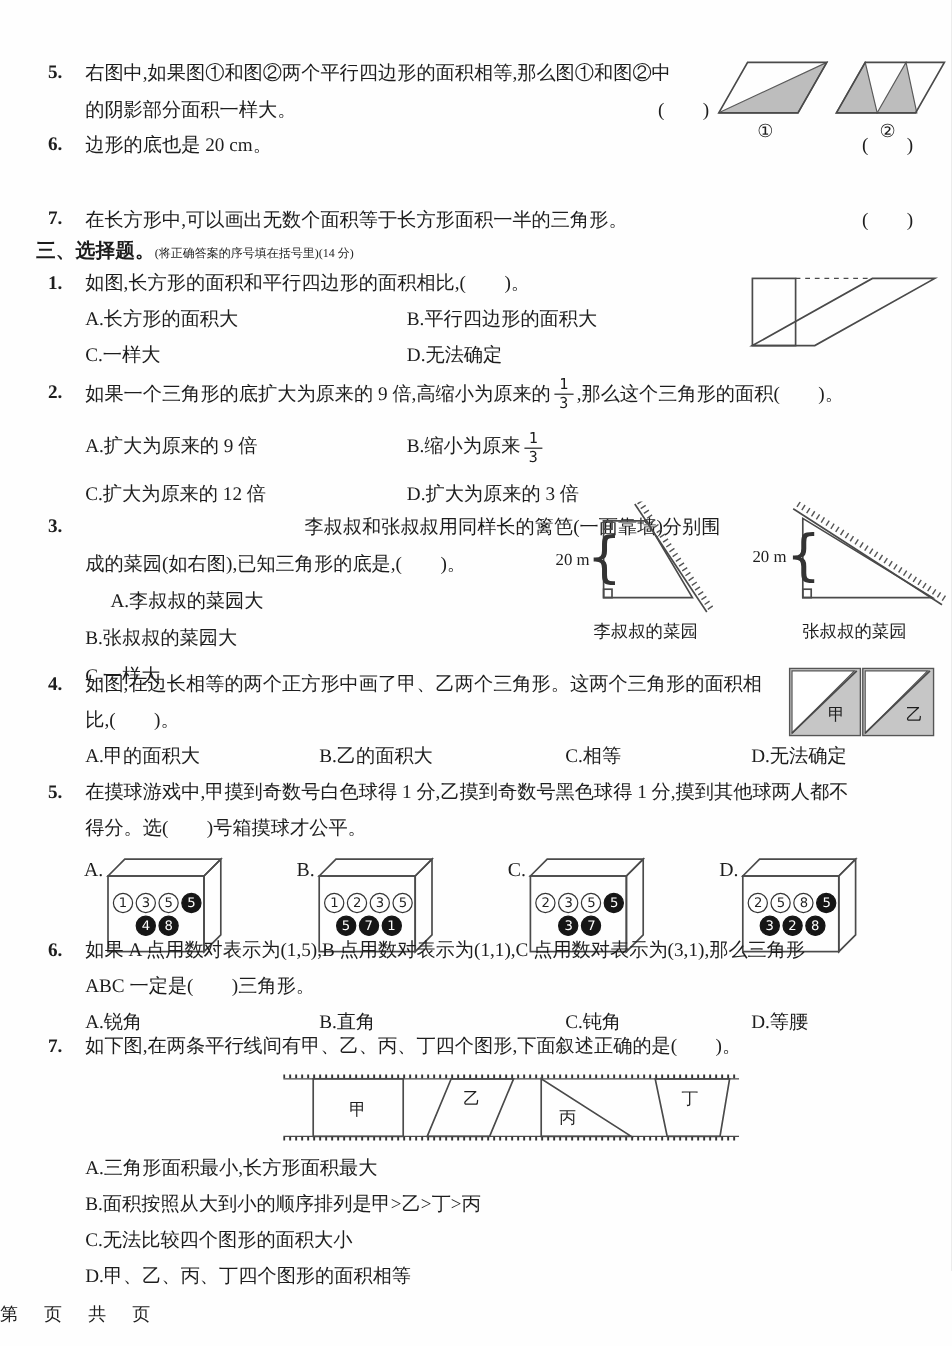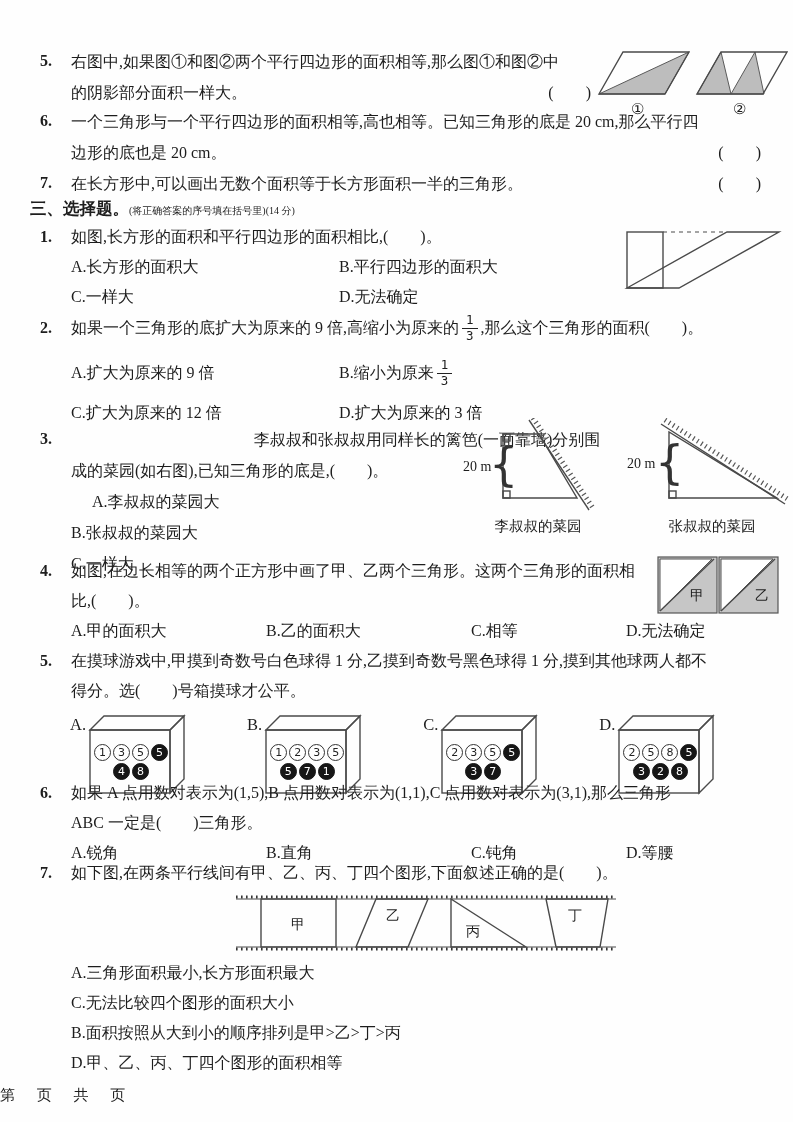--- a/index.html
+++ b/index.html
@@ -74,21 +74,20 @@
       <polygon class="shaded" points="134,50 158,8 167,50"></polygon>
       <polygon class="shape" points="100,50 124,8 190,8 166,50"></polygon>
       <text x="34" y="70" class="figtext" style="font-size:15px">①</text>
       <text x="136" y="70" class="figtext" style="font-size:15px">②</text>
     </svg>
   </div>
 
   <div class="q judge" style="top:106px;">
     <span class="qnum">6.</span>
     <div class="qbody">
-      <div class="line">一个三角形与一个平行四边形的面积相等,高也相等。已知三角形的底是 20 cm,那么平行四</div>
       <div class="line flexline w690">
         <span>边形的底也是 20 cm。</span>
         <span class="paren">(　　)</span>
       </div>
     </div>
   </div>
 
   <div class="q judge" style="top:168px;">
     <span class="qnum">7.</span>
     <div class="qbody">
@@ -321,21 +320,21 @@
         <rect class="shape" x="25" y="7" width="75" height="48"></rect>
         <polygon class="shape" points="120,55 140,7 192,7 172,55"></polygon>
         <polygon class="shape" points="215,7 215,55 290,55"></polygon>
         <polygon class="shape" points="310,7 372,7 364,55 320,55"></polygon>
         <text x="55" y="37" class="figtext">甲</text>
         <text x="150" y="28" class="figtext">乙</text>
         <text x="230" y="44" class="figtext">丙</text>
         <text x="332" y="28" class="figtext">丁</text>
       </svg>
       <div class="line">A.三角形面积最小,长方形面积最大</div>
+      <div class="line">B.面积按照从大到小的顺序排列是甲&gt;乙&gt;丁&gt;丙</div>
       <div class="line">C.无法比较四个图形的面积大小</div>
-      <div class="line">B.面积按照从大到小的顺序排列是甲&gt;乙&gt;丁&gt;丙</div>
       <div class="line">D.甲、乙、丙、丁四个图形的面积相等</div>
     </div>
   </div>
 
   <div class="footer">第 页 共 页</div>
 
 </div>
 
 </body></html>

